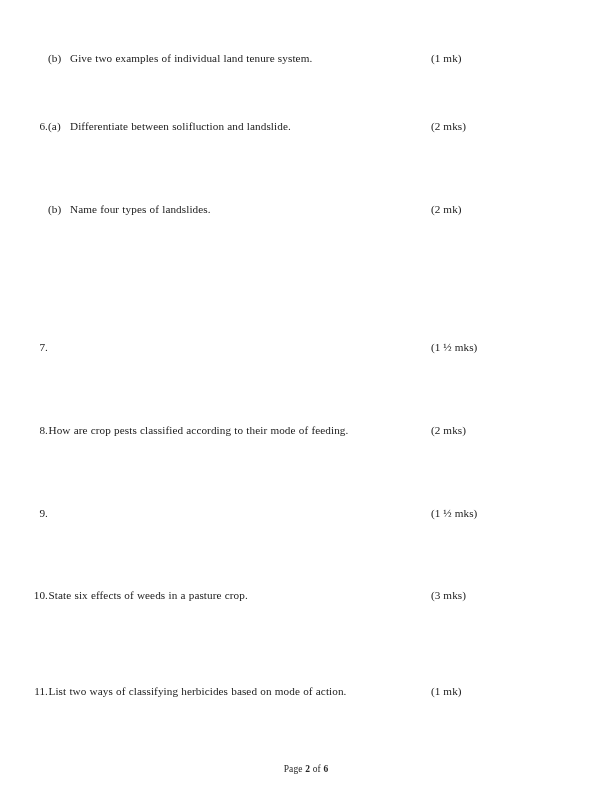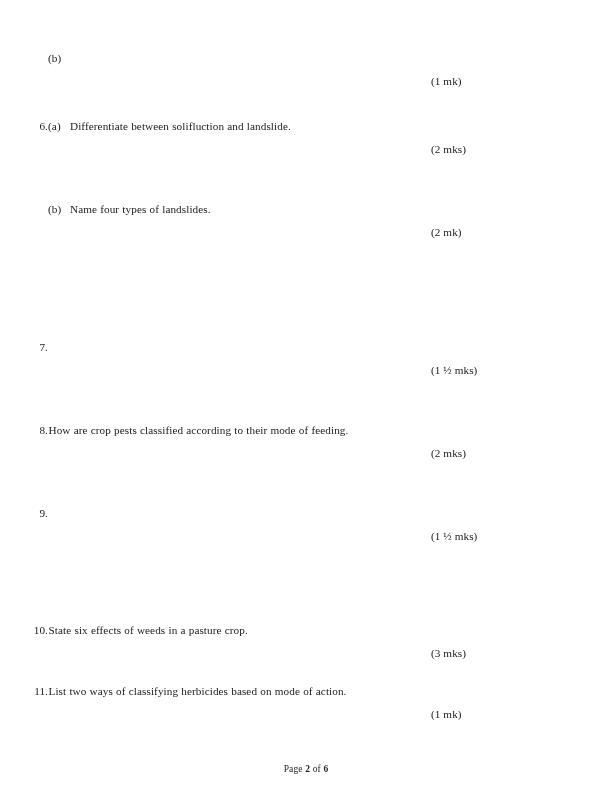--- a/index.html
+++ b/index.html
@@ -62,21 +62,20 @@
   .q-text.lvl1 { left: 48.5px; }
   
   .q-text.lvl2 { left: 70px; }
 
   .q-marks {
     position: absolute;
     top: 0;
     left: 431px;
     font-size: 11.2px;
     letter-spacing: 0.08px;
-    margin-top: 23px;
   }
 
   .footer {
     position: absolute;
     left: 0;
     right: 0;
     text-align: center;
     font-family: Liberation Serif, serif;
     font-size: 9.5px;
     color: #262626;
@@ -86,20 +85,21 @@
   .footer b { font-weight: 700; }
 </style>
 </head>
 <body>
 
 <div class="page">
 
   <div id="questions-container">
       <div class="q-row" style="top: 50px;">
         <span class="q-part">(b)</span>
+        <span class="q-text lvl2">Give two examples of individual land tenure system.</span>
         <span class="q-marks">(1 mk)</span>
       </div>
       <div class="q-row" style="top: 118px;">
         <span class="q-num single">6.</span>
         <span class="q-part">(a)</span>
         <span class="q-text lvl2">Differentiate between solifluction and landslide.</span>
         <span class="q-marks">(2 mks)</span>
       </div>
       <div class="q-row" style="top: 201px;">
         <span class="q-part">(b)</span>
@@ -112,21 +112,21 @@
       </div>
       <div class="q-row" style="top: 422px;">
         <span class="q-num single">8.</span>
         <span class="q-text lvl1">How are crop pests classified according to their mode of feeding.</span>
         <span class="q-marks">(2 mks)</span>
       </div>
       <div class="q-row" style="top: 505px;">
         <span class="q-num single">9.</span>
         <span class="q-marks">(1 ½ mks)</span>
       </div>
-      <div class="q-row" style="top: 622px;">
+      <div class="q-row" style="top: 587px;">
         <span class="q-num double">10.</span>
         <span class="q-text lvl1">State six effects of weeds in a pasture crop.</span>
         <span class="q-marks">(3 mks)</span>
       </div>
       <div class="q-row" style="top: 683px;">
         <span class="q-num double">11.</span>
         <span class="q-text lvl1">List two ways of classifying herbicides based on mode of action.</span>
         <span class="q-marks">(1 mk)</span>
       </div>
     </div>

